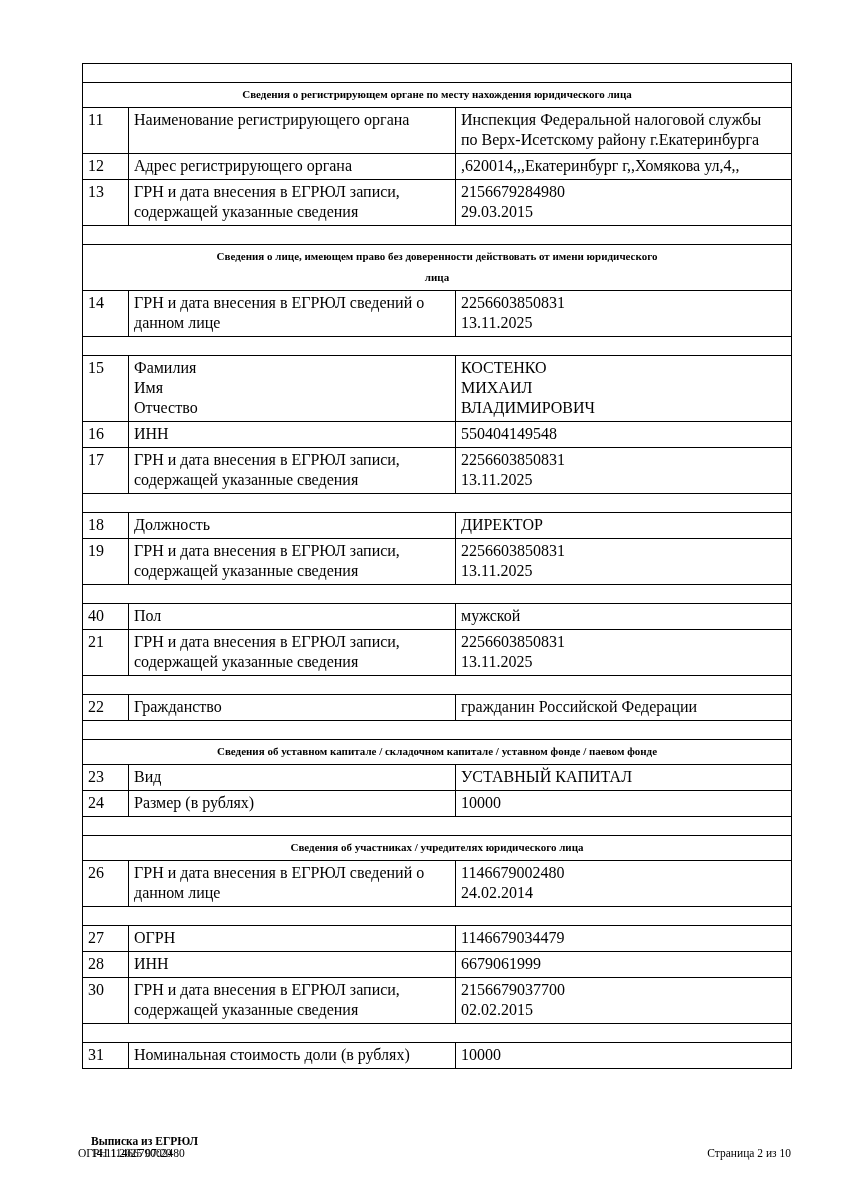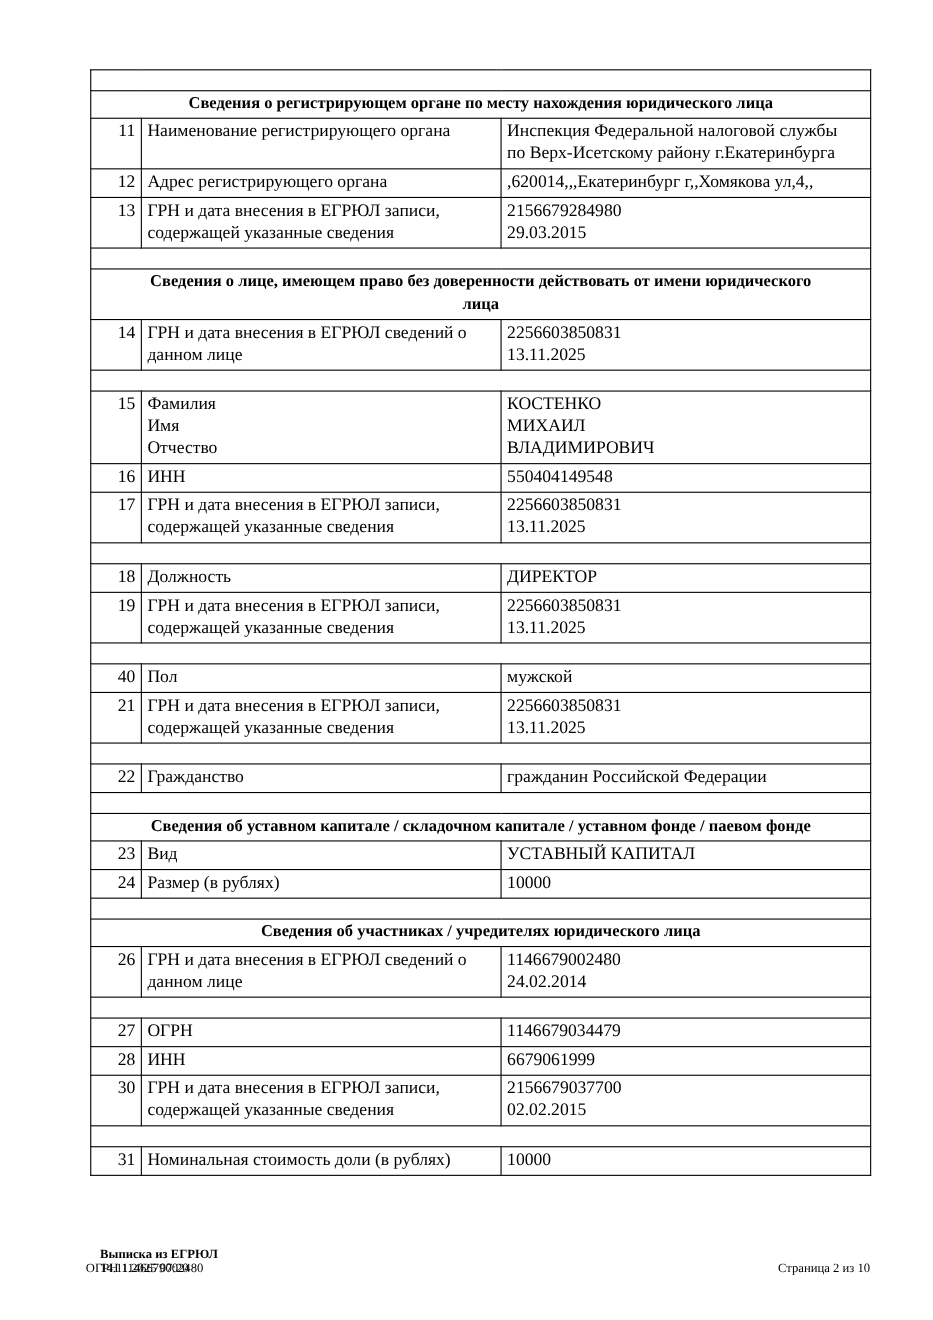--- a/index.html
+++ b/index.html
@@ -22,25 +22,25 @@
   }
   table.doc td {
     border:1px solid #000;
     vertical-align:top;
     font-size:16px;
     line-height:20px;
     padding:2px 5px 3px 5px;
     white-space:pre-line;
     overflow:hidden;
   }
-  td.num { text-align:right; padding-left:2px; padding-right:2px; }
+  td.num { text-align:left; padding-left:2px; padding-right:2px; }
   tr.section td {
     font-weight:bold;
     text-align:center;
-    font-size:15px;
+    font-size:11px;
     line-height:21px;
     padding:1px 6px 2px 6px;
   }
   tr.spacer td { height:18px; padding:0; }
 
   .footer {
     position:absolute;
     left:78px; right:57px; top:1136px;
     height:24px;
     font-size:11.5px;

